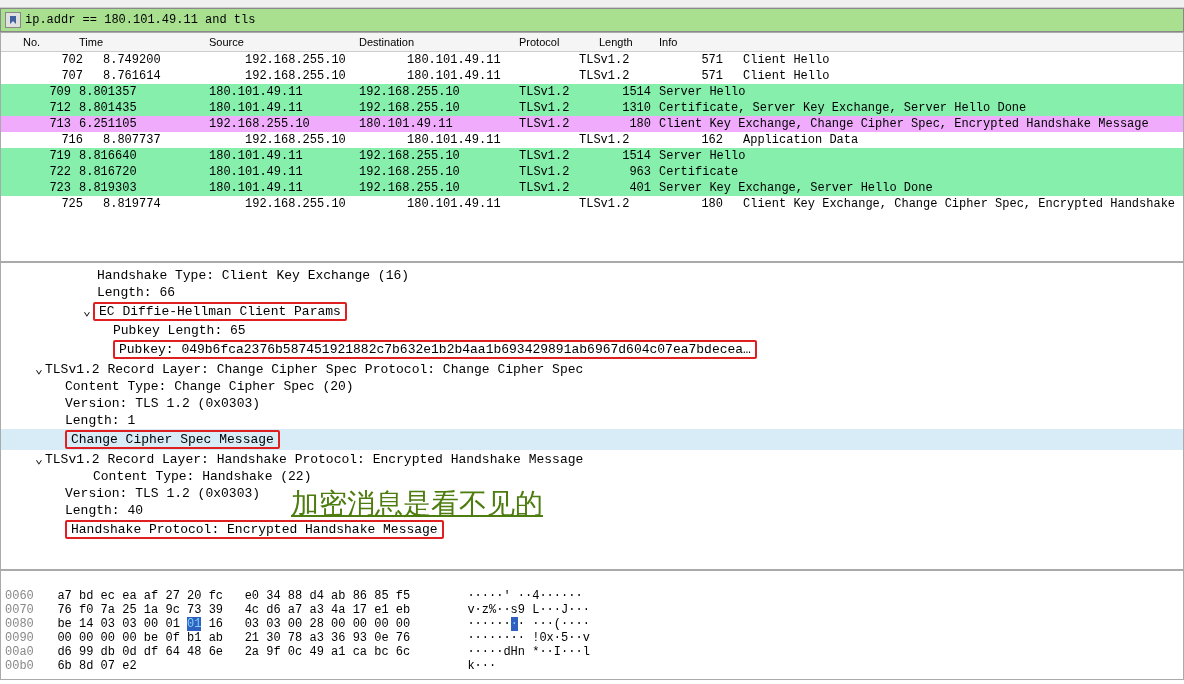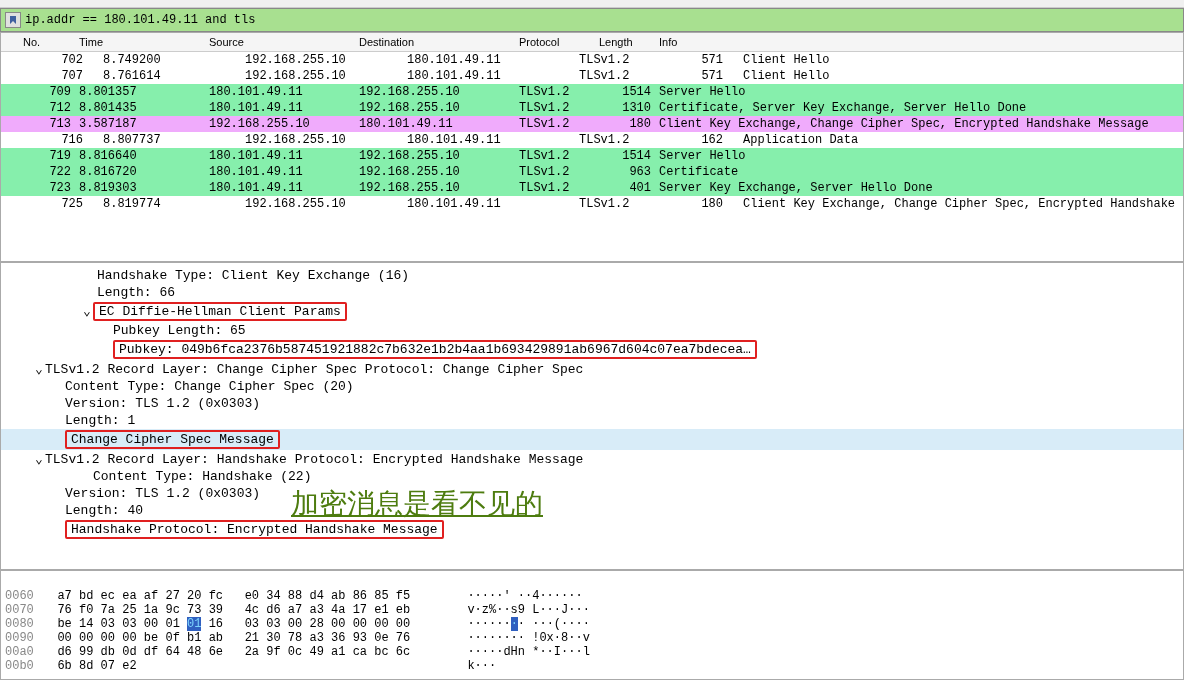--- a/index.html
+++ b/index.html
@@ -97,21 +97,21 @@
         <div class="col-time">8.801435</div>
         <div class="col-src">180.101.49.11</div>
         <div class="col-dst">192.168.255.10</div>
         <div class="col-proto">TLSv1.2</div>
         <div class="col-len">1310</div>
         <div class="col-info">Certificate, Server Key Exchange, Server Hello Done</div>
       </div>
       <div class="packet-row selected">
         <div class="ind-col"></div>
         <div class="col-no">713</div>
-        <div class="col-time">3.587187</div>
+        <div class="col-time">6.251105</div>
         <div class="col-src">192.168.255.10</div>
         <div class="col-dst">180.101.49.11</div>
         <div class="col-proto">TLSv1.2</div>
         <div class="col-len">180</div>
         <div class="col-info">Client Key Exchange, Change Cipher Spec, Encrypted Handshake Message</div>
       </div>
       <div class="packet-row normal">
         <div class="ind-col"></div>
         <div class="col-no">716</div>
         <div class="col-time">8.807737</div>
@@ -180,16 +180,16 @@
   <div class="detail-line" style="padding-left:64px;">Version: TLS 1.2 (0x0303)</div>
   <div class="detail-line" style="padding-left:64px;">Length: 40</div>
   <div class="detail-line" style="padding-left:64px;"><span class="redbox">Handshake Protocol: Encrypted Handshake Message</span></div>
   <div class="red-annotation" style="left:290px; top:222px;">加密消息是看不见的</div>
 </div>
 
 <div class="hex-pane" id="hex-rows">
     <div class="hex-row"><span class="hex-offset">0060</span>  <span class="hex-bytes">a7 bd ec ea af 27 20 fc   e0 34 88 d4 ab 86 85 f5</span><span class="hex-ascii">·····' ··4······</span></div>
     <div class="hex-row"><span class="hex-offset">0070</span>  <span class="hex-bytes">76 f0 7a 25 1a 9c 73 39   4c d6 a7 a3 4a 17 e1 eb</span><span class="hex-ascii">v·z%··s9 L···J···</span></div>
     <div class="hex-row"><span class="hex-offset">0080</span>  <span class="hex-bytes">be 14 03 03 00 01 <span class="hex-sel">01</span> 16   03 03 00 28 00 00 00 00</span><span class="hex-ascii">······<span class="hex-sel">·</span>· ···(····</span></div>
-    <div class="hex-row"><span class="hex-offset">0090</span>  <span class="hex-bytes">00 00 00 00 be 0f b1 ab   21 30 78 a3 36 93 0e 76</span><span class="hex-ascii">········ !0x·8··v</span></div>
+    <div class="hex-row"><span class="hex-offset">0090</span>  <span class="hex-bytes">00 00 00 00 be 0f b1 ab   21 30 78 a3 36 93 0e 76</span><span class="hex-ascii">········ !0x·5··v</span></div>
     <div class="hex-row"><span class="hex-offset">00a0</span>  <span class="hex-bytes">d6 99 db 0d df 64 48 6e   2a 9f 0c 49 a1 ca bc 6c</span><span class="hex-ascii">·····dHn *··I···l</span></div>
     <div class="hex-row"><span class="hex-offset">00b0</span>  <span class="hex-bytes">6b 8d 07 e2</span><span class="hex-ascii">k···</span></div>
   </div>
 
 </body></html>

